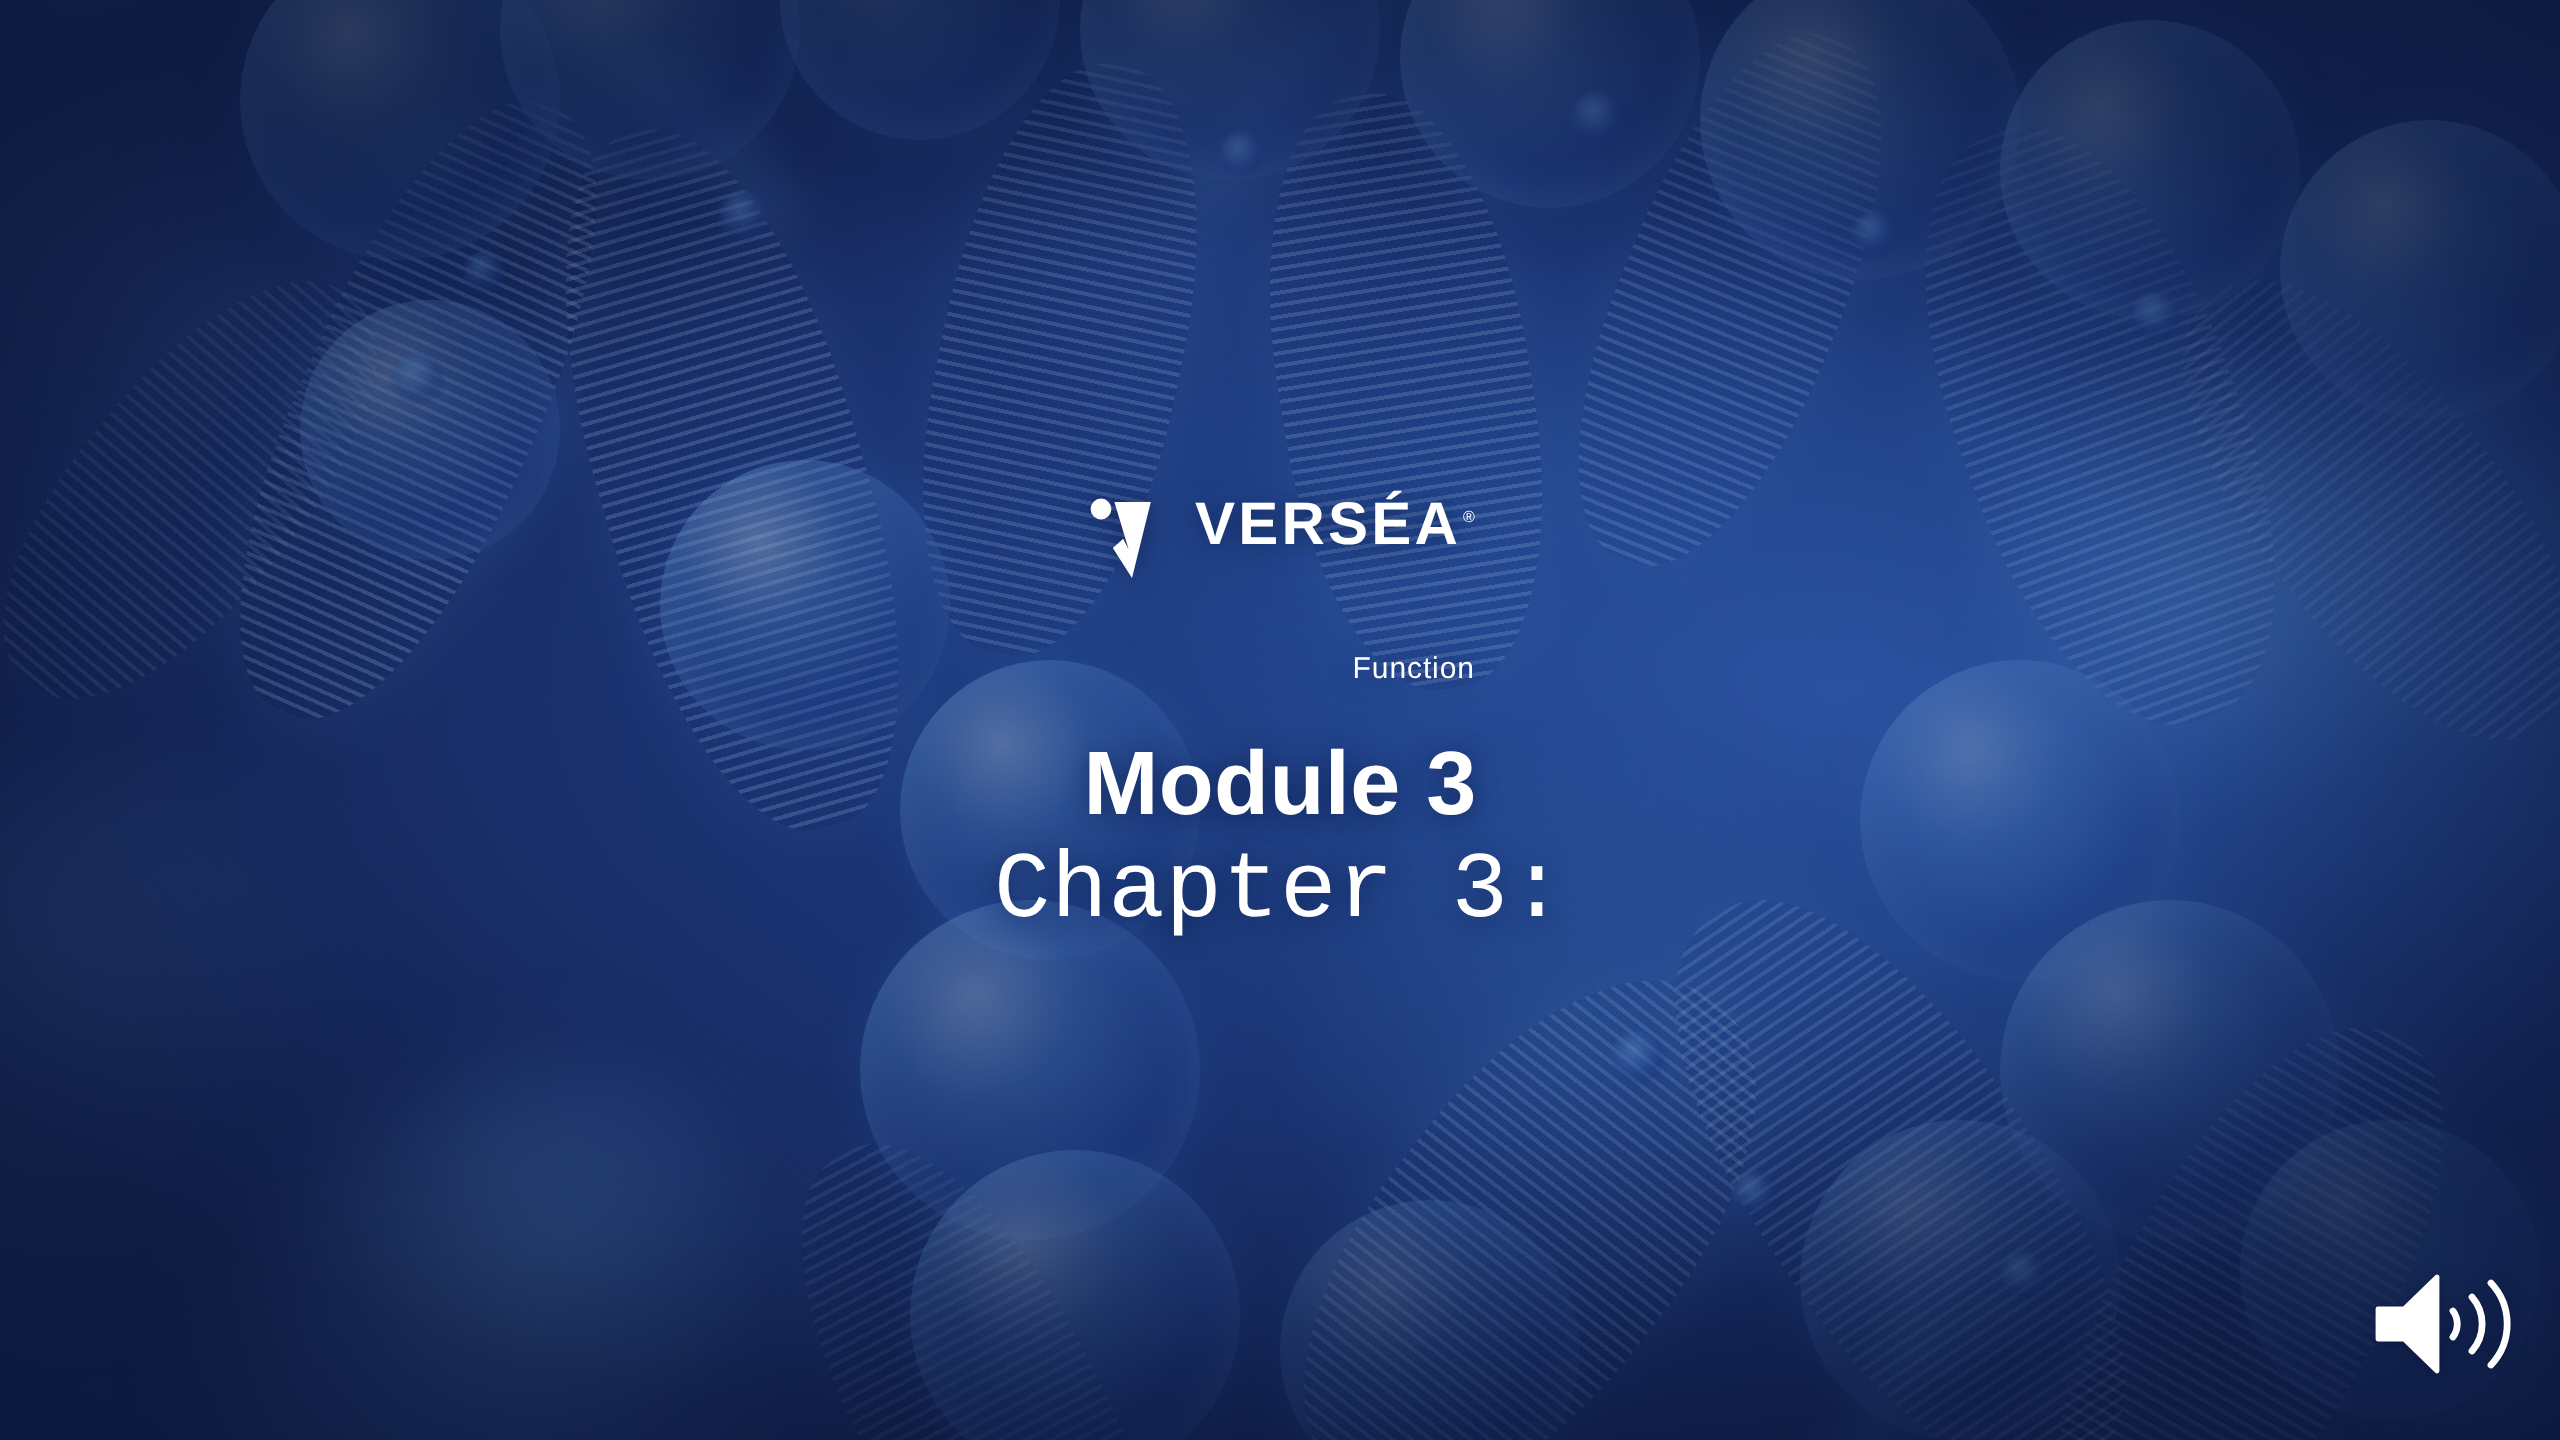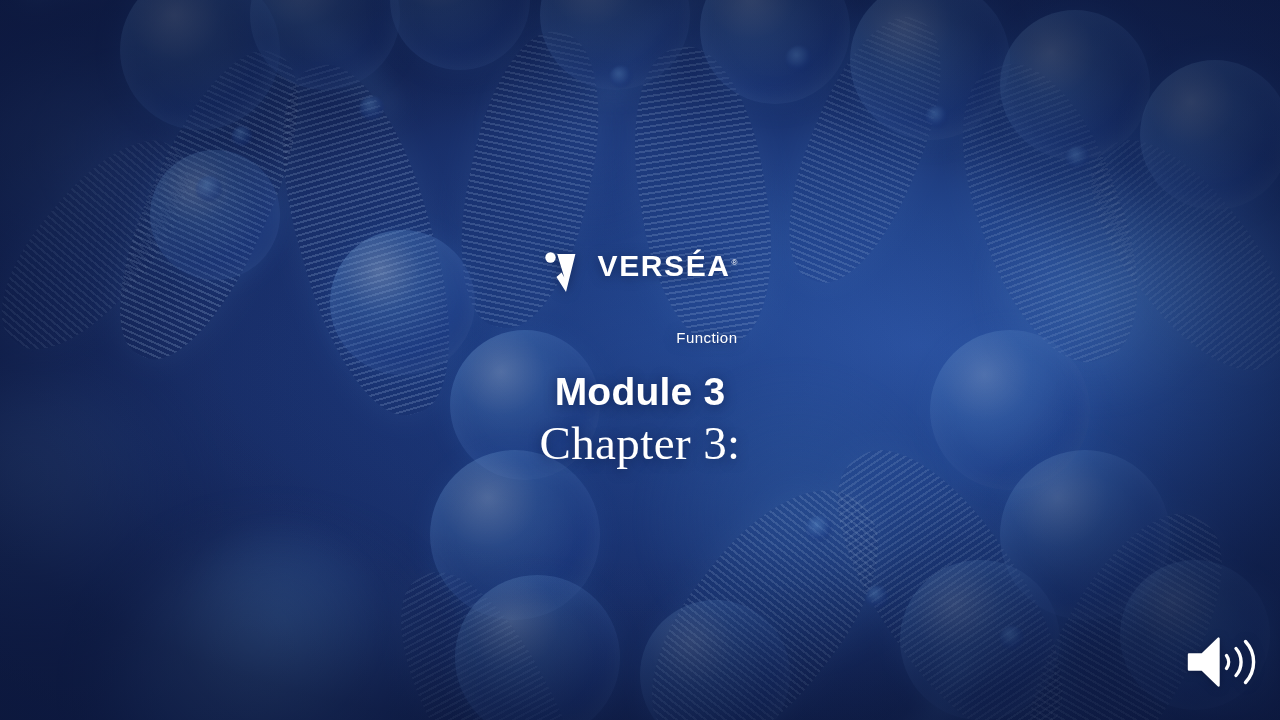--- a/index.html
+++ b/index.html
@@ -163,28 +163,28 @@
     letter-spacing:.45px;
     color:#ffffff;
     margin-top:5px;
     white-space:nowrap;
   }
 
   
   .title-block { line-height:1.06; }
   .title-main {
     font-family:"Liberation Sans", sans-serif;
-    font-size:39px; font-weight:700;
+    font-size:45px; font-weight:700;
     letter-spacing:.2px;
     color:#ffffff;
     text-shadow:0 2px 12px rgba(10,22,60,.55);
     margin-bottom:6px;
   }
   .title-sub {
-    font-family:Liberation Serif, serif;
+    font-family:Liberation Mono, monospace;
     font-size:47px; font-weight:300;
     letter-spacing:.4px;
     color:#ffffff;
     text-shadow:0 2px 12px rgba(10,22,60,.55);
     white-space:nowrap;
   }
   .title-sub + .title-sub { margin-top:3px; }
 
   
   #speaker-button {

